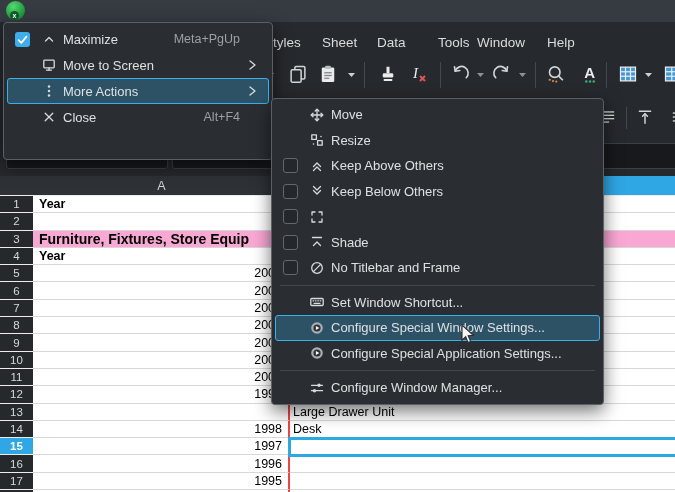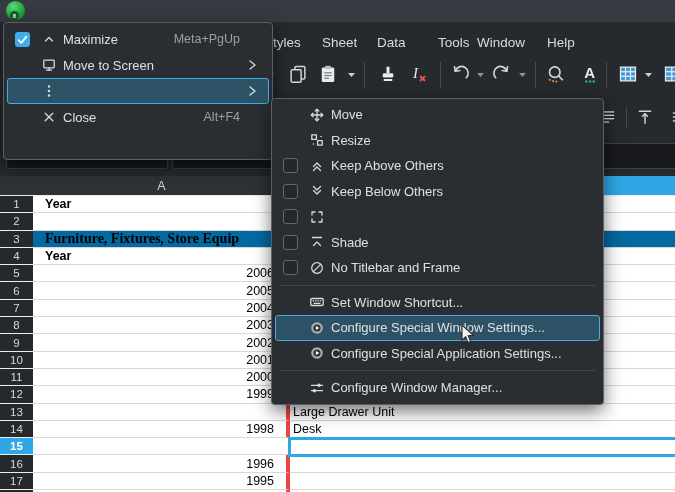--- a/index.html
+++ b/index.html
@@ -29,25 +29,25 @@
   .colh-a{left:33px;width:257px;background:#2e3236;}
   .colh-b{left:290px;width:385px;background:#2fa7e4;}
   
   .grid{position:absolute;left:0;top:196px;width:675px;height:296px;overflow:hidden;background:#fff;}
   .sheet-row{display:flex;height:17.3px;}
   .row-h{width:33px;flex:0 0 33px;background:#26292c;color:#d6d8d9;font-size:11.5px;
     display:flex;align-items:center;justify-content:center;border-bottom:1px solid #ededed;box-sizing:border-box;}
   .row-h.sel{background:#2fa7e4;color:#fff;font-weight:bold;}
   .cell{font-size:12.5px;color:#000;display:flex;align-items:center;box-sizing:border-box;
     overflow:hidden;white-space:nowrap;border-bottom:1px solid #d8d8d8;background:#fff;}
-  .col-a{width:257px;flex:0 0 257px;border-right:4px solid #ef4444;padding:0 12px;}
+  .col-a{width:257px;flex:0 0 257px;border-right:2px solid #ef4444;padding:0 6px;}
   .col-b{flex:1;padding:0 3px;}
   .num{justify-content:flex-end;}
   .bold{font-weight:bold;}
-  .section .cell{background:#0369a1;font-family:Liberation Serif, serif;}
+  .section .cell{background:#f9a8d4;}
   .section .col-a{border-right-color:transparent;overflow:visible;position:relative;z-index:1;
     font-weight:bold;font-size:14px;}
   .sel-box{position:absolute;left:288px;top:437px;width:400px;height:20px;box-sizing:border-box;
     border:3px solid #2da9e1;border-right:none;z-index:5;}
   
   .menu{position:absolute;background:#2a2e33;border:1px solid #5a6065;border-radius:4px;
     box-shadow:0 6px 18px rgba(0,0,0,.55);z-index:50;box-sizing:border-box;padding:3px 0;}
   #window-menu{left:3px;top:22px;width:270px;height:138px;}
   #more-actions-menu{left:271px;top:98px;width:333px;height:307px;}
   .mi{position:relative;display:flex;align-items:center;height:26px;margin:0 3px;padding-left:7px;
@@ -249,20 +249,21 @@
         <div class="cell col-a"></div>
         <div class="cell col-b">Large Drawer Unit</div>
       </div>
       <div class="sheet-row">
         <div class="row-h">14</div>
         <div class="cell col-a num">1998</div>
         <div class="cell col-b">Desk</div>
       </div>
       <div class="sheet-row">
         <div class="row-h sel">15</div>
+        <div class="cell col-a num">1997</div>
         <div class="cell col-b"></div>
       </div>
       <div class="sheet-row">
         <div class="row-h">16</div>
         <div class="cell col-a num">1996</div>
         <div class="cell col-b"></div>
       </div>
       <div class="sheet-row">
         <div class="row-h">17</div>
         <div class="cell col-a num">1995</div>
@@ -313,20 +314,21 @@
         <span class="chk-slot"></span>
         <span class="ico-slot">
           <svg width="16" height="16">
             <g fill="#d8dbdd">
               <circle cx="8" cy="3.6" r="1.25"></circle>
               <circle cx="8" cy="8" r="1.25"></circle>
               <circle cx="8" cy="12.4" r="1.25"></circle>
             </g>
           </svg>
         </span>
+        <span class="label">More Actions</span>
         <span class="sub-arrow">
           <svg width="12" height="16" fill="none" stroke="#d8dbdd" stroke-width="1.3" stroke-linecap="round" stroke-linejoin="round">
             <polyline points="4,4 9,8 4,12"></polyline>
           </svg>
         </span>
       </div>
       <div class="mi">
         <span class="chk-slot"></span>
         <span class="ico-slot">
           <svg width="16" height="16" fill="none" stroke="#d8dbdd" stroke-width="1.3" stroke-linecap="round" stroke-linejoin="round">

